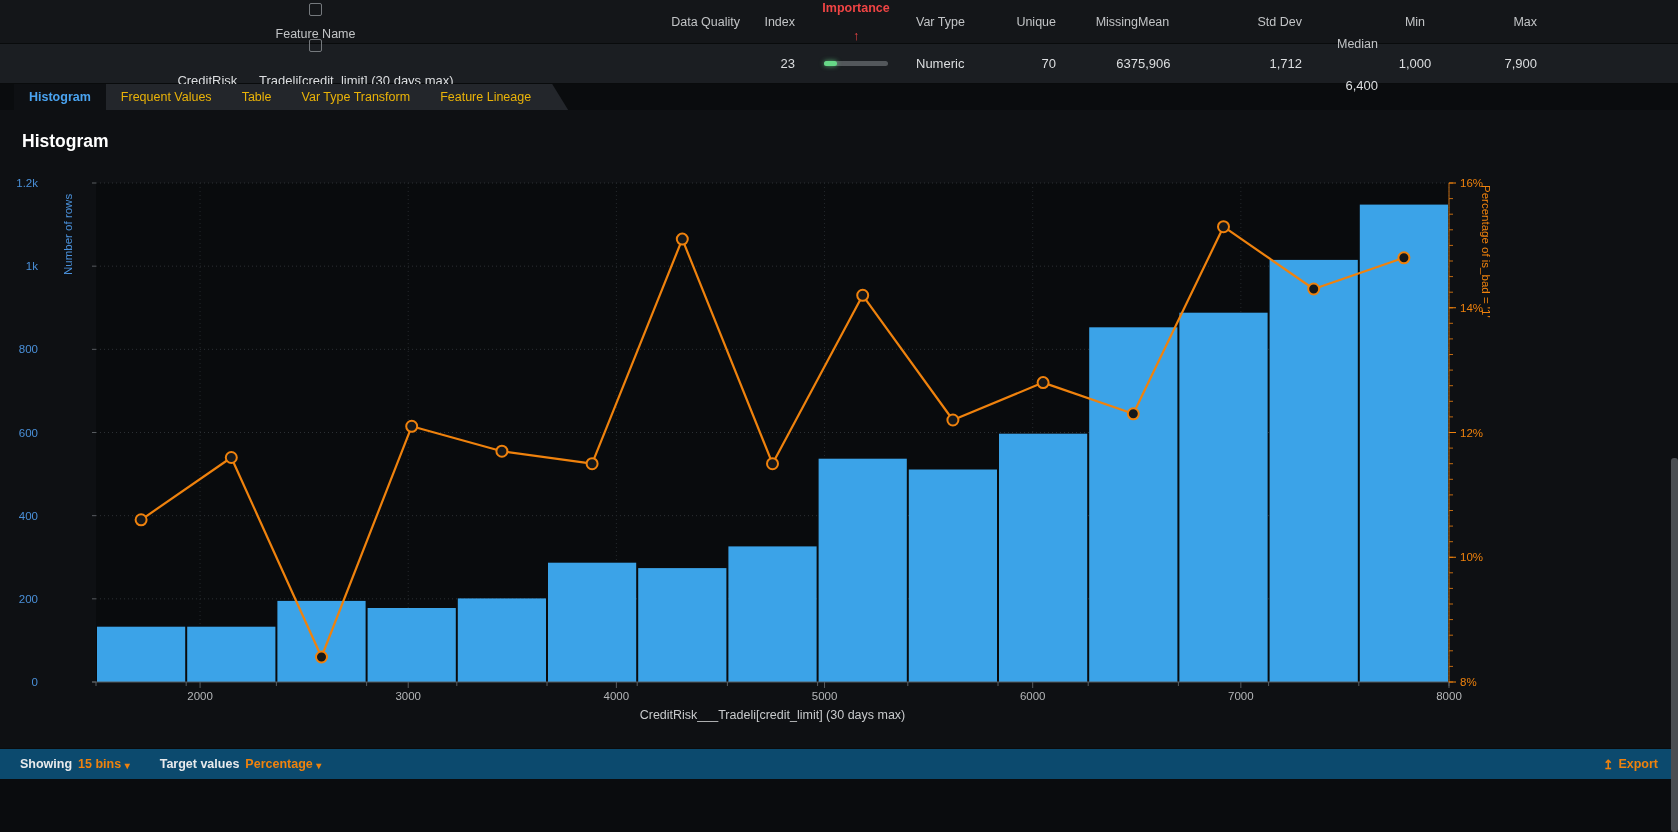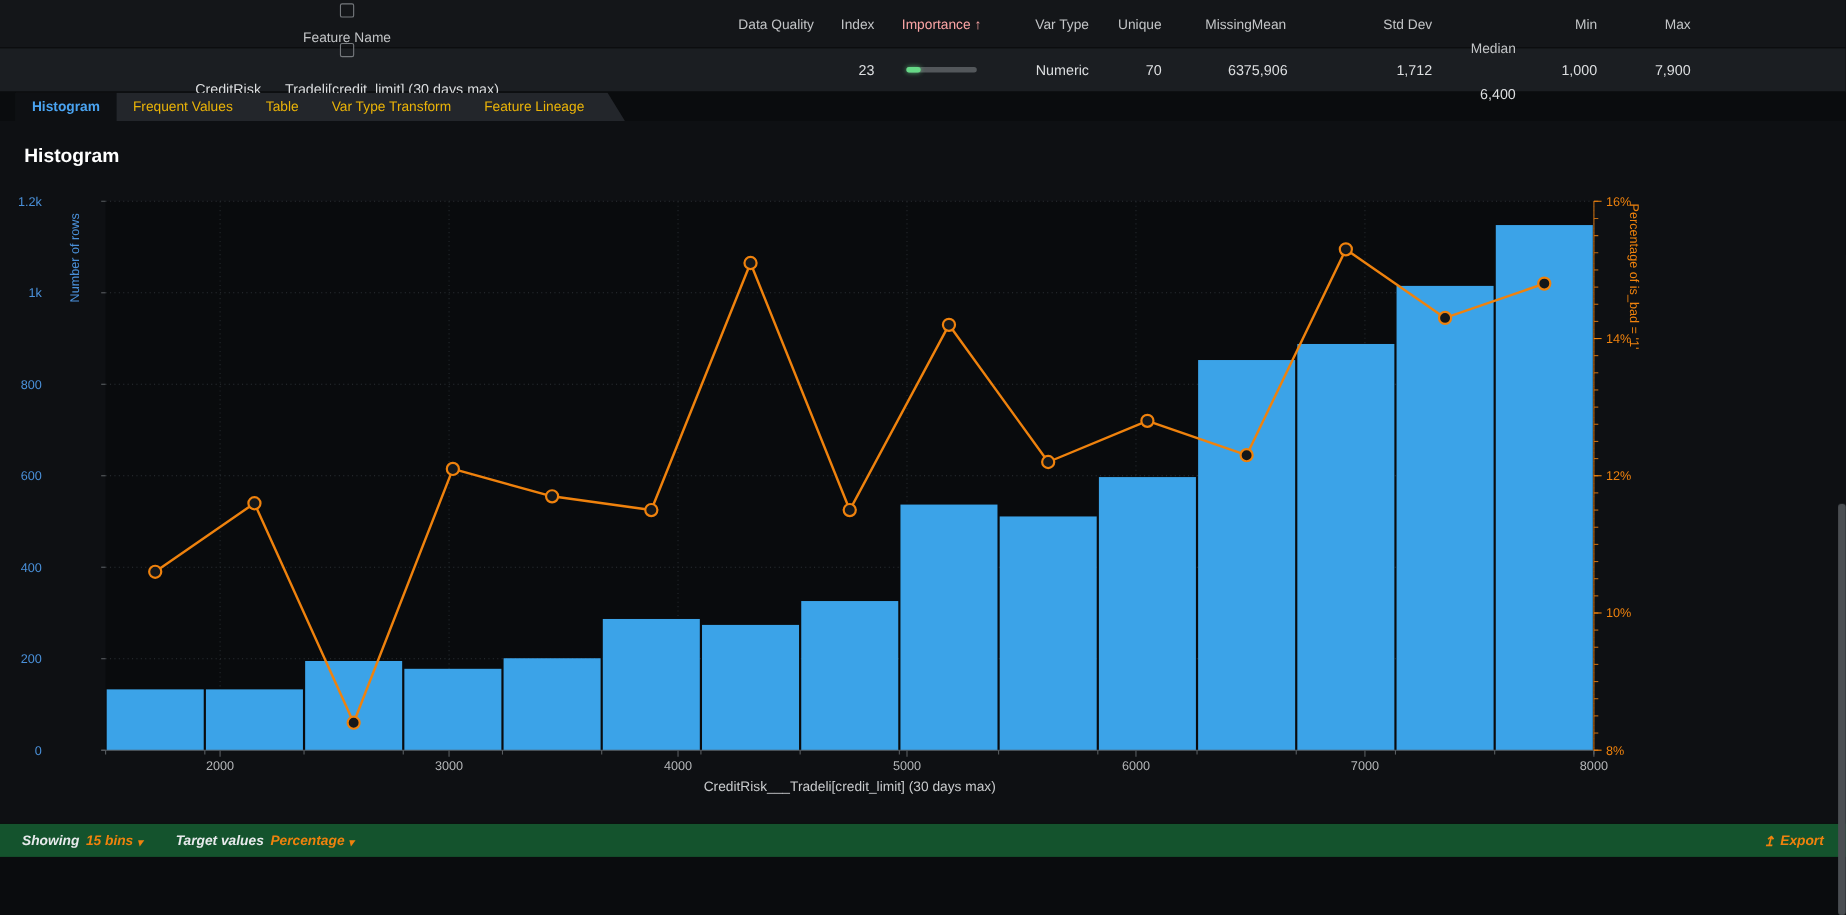--- a/index.html
+++ b/index.html
@@ -9,53 +9,53 @@
   
   .topbar { display:flex; align-items:center; height:44px; background:#141619;
             border-bottom:1px solid #090b0c; font-size:12.5px; color:#c2c4c6; }
   .featrow { display:flex; align-items:center; height:40px; background:#1b1e22;
              border-bottom:1px solid #090b0c; font-size:13px; color:#dcdee0; }
   .c-name   { width:620px; display:flex; align-items:center; padding-left:11px; gap:21px;flex-direction:column; }
   .topbar .c-name { gap:11px; }
   .c-dq     { width:120px; text-align:right; }
   .c-index  { width:72px;  text-align:right; padding-right:17px; }
   .c-imp    { width:88px;  display:flex; justify-content:center; align-items:center; }
-  .c-vt     { width:90px;  padding-left:16px; text-align:right; }
+  .c-vt     { width:90px;  padding-left:16px; text-align:left; }
   .c-unique { width:66px;  text-align:right; }
   .c-missing{ width:82px;  text-align:right; }
   .c-mean   { width:75px;  text-align:left; }
   .c-std    { width:89px;  text-align:right; }
   .c-median { width:76px;  text-align:right;margin-top:44px; }
-  .c-min    { width:74px;  text-align:right; }
+  .c-min    { width:74px;  text-align:center; }
   .c-max    { width:85px;  text-align:right; }
   .c-spacer { flex:1; }
   .checkbox { width:13px; height:13px; border:1px solid #75797d; border-radius:2px;
               background:transparent; flex:0 0 13px; }
-  .imp-head { color:#fca5a5; font-weight:normal; }
+  .imp-head { color:#ef4444; font-weight:bold;flex-direction:column; }
   .imp-track { position:relative; width:64px; height:5px; background:#53575b; border-radius:3px; }
   .imp-fill  { position:absolute; left:0; top:0; width:13px; height:5px; border-radius:3px;
                background:#66d987; box-shadow:0 0 5px rgba(102,217,135,.75); }
 
   
   .tabswrap { height:26px; background:#0a0c0e; }
   .tabstrip { display:inline-flex; margin-left:14px; height:26px; background:#23262b;
               clip-path:polygon(0 0, calc(100% - 16px) 0, 100% 100%, 0 100%);
               padding-right:22px; }
   .tab { line-height:26px; padding:0 15px; font-size:12.5px; color:#eab308; white-space:nowrap; }
   .tab.active { background:#0e1013; color:#4aa3f0; font-weight:bold; }
 
   
   .panel { position:relative; height:638px; background:#0e1013; }
   .panel-title { position:absolute; top:21px; left:22px; font-size:17.5px; font-weight:bold; color:#ffffff; }
   #chart-svg { position:absolute; left:0; top:0; }
   #chart-svg text { font-family:"Liberation Sans",sans-serif; }
 
   
-  .footer { display:flex; align-items:center; height:31px; background:#14532d;
-            border-top:1px solid #0a0c0d; padding:0 20px; font-size:12.5px; color:#e8eaec;font-style:italic; }
+  .footer { display:flex; align-items:center; height:31px; background:#0c4a6e;
+            border-top:1px solid #0a0c0d; padding:0 20px; font-size:12.5px; color:#e8eaec; }
   .footer .grp { display:flex; align-items:center; gap:6px; margin-right:30px; }
   .orange { color:#ef820d; font-weight:bold; }
   .caret { color:#ef820d; font-size:10px; position:relative; top:1px; }
   .export { margin-left:auto; display:flex; align-items:center; gap:5px; color:#ef820d; font-weight:bold; }
 
   
   .scroll-thumb { position:fixed; right:0; top:458px; width:7px; height:374px;
                   background:#4a4e52; border-radius:3px; }
 </style>
 </head>

